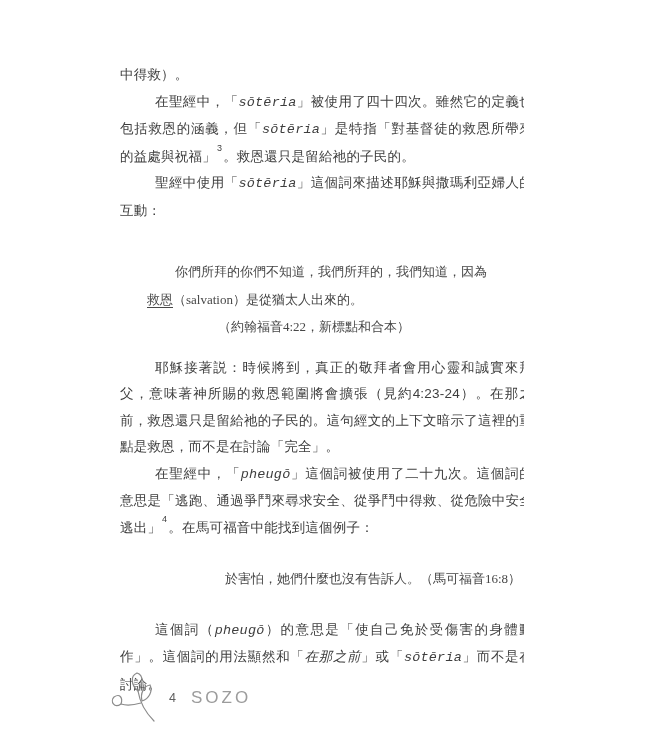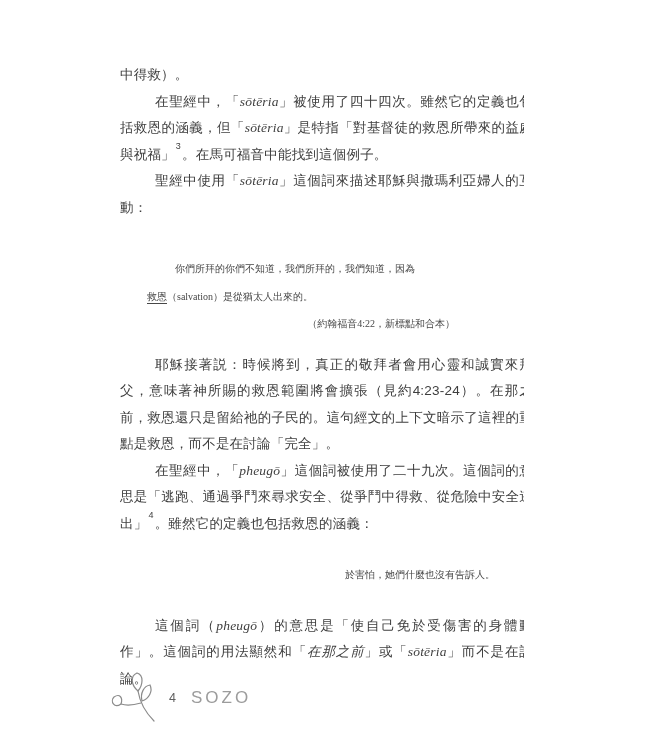--- a/index.html
+++ b/index.html
@@ -6,66 +6,67 @@
   .page{
     position:relative;width:524px;height:750px;background:#ffffff;overflow:hidden;
     font-family:"Liberation Sans","DejaVu Sans",sans-serif;color:#3e3e3e;
   }
   .content{position:absolute;left:120px;top:62px;width:413px;}
   .bp{
     margin:0;font-size:13.5px;line-height:26.5px;letter-spacing:0.2px;
     text-align:justify;text-indent:35px;color:#3e3e3e;
   }
   .bp.noind{text-indent:0;}
-  .tl{font-family:Liberation Serif, serif;font-style:italic;}
+  .tl{font-family:Liberation Mono, monospace;font-style:italic;}
   sup.fn{font-size:9px;line-height:0;position:relative;top:-4px;padding:0 1px;}
   .quote{
-    margin:34px 38px 14px 27px;
+    margin:34px 12px 14px 27px;
     font-family:"Liberation Serif","DejaVu Serif",serif;
-    font-size:10px;line-height:27.5px;color:#474747;
+    font-size:13px;line-height:27.5px;color:#474747;
   }
   .quote.q2{margin-top:24px;margin-bottom:24px;}
   .ql{margin:0;}
   .ql.ind{text-indent:28px;}
-  .qref{text-align:right;padding-right:40px;}
+  .qref{text-align:center;padding-right:40px;}
   .row{display:flex;justify-content:flex-end;align-items:baseline;}
   .u{text-decoration:underline;text-underline-offset:3px;text-decoration-thickness:1px;}
   .footer{
     position:absolute;left:111px;top:672px;height:52px;
     display:flex;align-items:center;
   }
   .leaf{display:block;}
   .pnum{margin-left:8px;font-size:12.5px;color:#5f5f5f;letter-spacing:1px;}
   .btitle{margin-left:14px;font-size:17px;color:#9c9c9c;letter-spacing:3px;}
 </style>
 </head>
 <body>
 
 <div class="page">
   <main class="content">
 
     <p class="bp noind">中得救）。</p>
 
-    <p class="bp"><span>在聖經中，「</span><span class="tl">sōtēria</span><span>」被使用了四十四次。雖然它的定義也包括救恩的涵義，但「</span><span class="tl">sōtēria</span><span>」是特指「對基督徒的救恩所帶來的益處與祝福」</span><sup class="fn">3</sup><span>。在馬可福音中能找到這個例子。</span></p>
+    <p class="bp"><span>在聖經中，「</span><span class="tl">sōtēria</span><span>」被使用了四十四次。雖然它的定義也包括救恩的涵義，但「</span><span class="tl">sōtēria</span><span>」是特指「對基督徒的救恩所帶來的益處與祝福」</span><sup class="fn">3</sup><span>。救恩還只是留給祂的子民的。</span></p>
 
     <p class="bp"><span>聖經中使用「</span><span class="tl">sōtēria</span><span>」這個詞來描述耶穌與撒瑪利亞婦人的互動：</span></p>
 
     <blockquote class="quote">
       <div class="ql ind">你們所拜的你們不知道，我們所拜的，我們知道，因為</div>
       <div class="ql"><span class="u">救恩</span><span>（salvation）是從猶太人出來的。</span></div>
       <div class="ql qref">（約翰福音4:22，新標點和合本）</div>
     </blockquote>
 
     <p class="bp">耶穌接著説：時候將到，真正的敬拜者會用心靈和誠實來拜父，意味著神所賜的救恩範圍將會擴張（見約4:23-24）。在那之前，救恩還只是留給祂的子民的。這句經文的上下文暗示了這裡的重點是救恩，而不是在討論「完全」。</p>
 
-    <p class="bp"><span>在聖經中，「</span><span class="tl">pheugō</span><span>」這個詞被使用了二十九次。這個詞的意思是「逃跑、通過爭鬥來尋求安全、從爭鬥中得救、從危險中安全逃出」</span><sup class="fn">4</sup><span>。雖然它的定義也包括救恩的涵義：</span></p>
+    <p class="bp"><span>在聖經中，「</span><span class="tl">pheugō</span><span>」這個詞被使用了二十九次。這個詞的意思是「逃跑、通過爭鬥來尋求安全、從爭鬥中得救、從危險中安全逃出」</span><sup class="fn">4</sup><span>。在馬可福音中能找到這個例子：</span></p>
 
     <blockquote class="quote q2">
       <div class="ql row">
           <span>於害怕，她們什麼也沒有告訴人。</span>
+          <span>（馬可福音16:8）</span>
         </div>
     </blockquote>
 
     <p class="bp"><span>這個詞（</span><span class="tl">pheugō</span><span>）的意思是「使自己免於受傷害的身體動作」。這個詞的用法顯然和「</span><span class="tl">在那之前</span><span>」或「</span><span class="tl">sōtēria</span><span>」而不是在討論。</span></p>
 
   </main>
 
   <footer class="footer">
     <svg class="leaf" width="50" height="52" viewBox="0 0 50 52" fill="none">
       <g stroke="#8b8b8b" stroke-width="1.2" fill="none" stroke-linecap="round">

